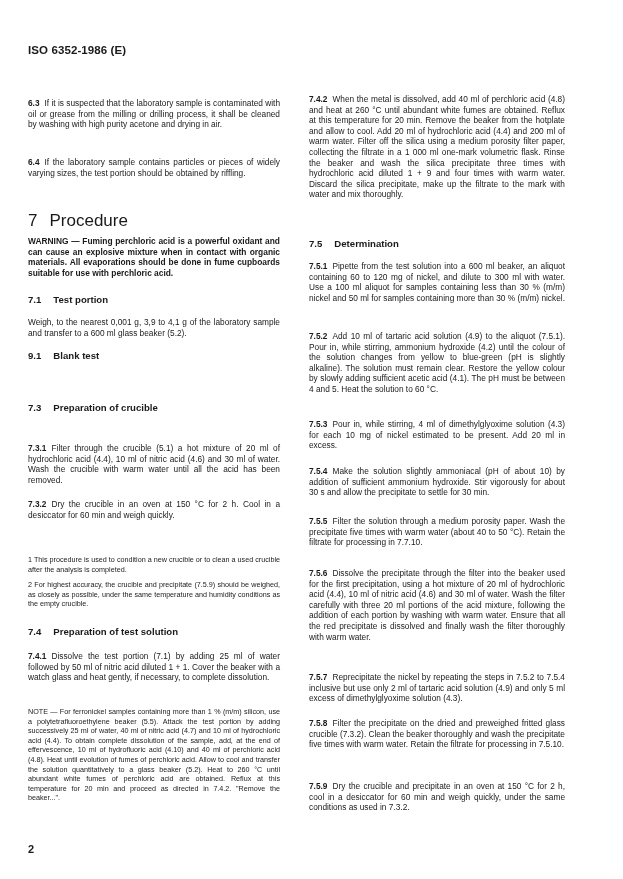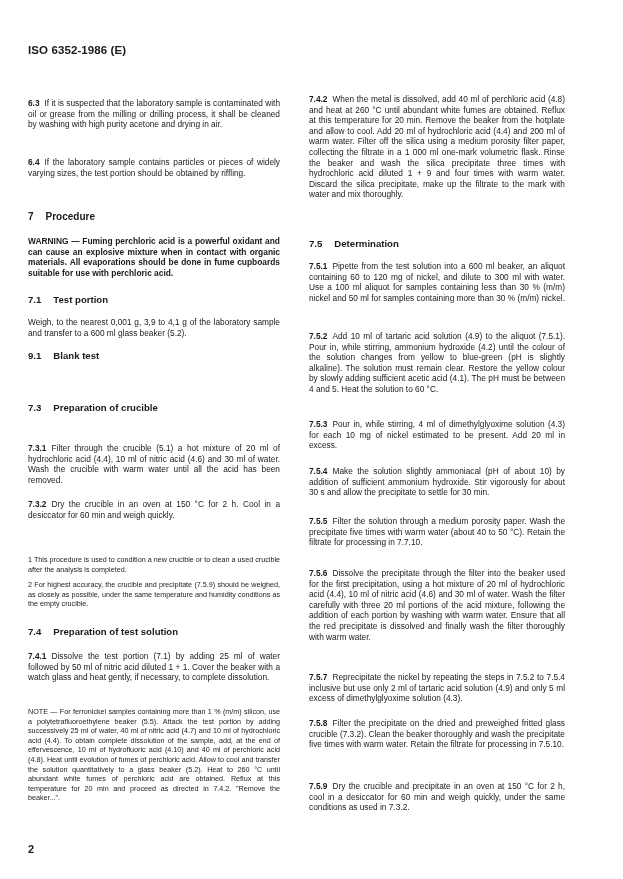--- a/index.html
+++ b/index.html
@@ -5,21 +5,21 @@
   html, body { margin:0; padding:0; background:#ffffff; }
   body { width:623px; height:879px; position:relative; overflow:hidden;
          font-family:"Liberation Sans", "DejaVu Sans", sans-serif; color:#1a1a1a; }
   .hdr { position:absolute; left:28px; top:44px; font-weight:bold; font-size:11.5px; letter-spacing:0.1px;text-align:right; }
   .col { position:absolute; width:252px; }
   .col-left { left:28px; }
   .col-right { left:309px; width:256px; }
   .para { font-size:8.3px; line-height:10.6px; text-align:justify; margin:0; position:absolute; width:100%; }
   .para .num { font-weight:bold; margin-right:5px; }
   .small { font-size:7.2px; line-height:9.6px; }
-  .h1 { position:absolute; font-weight:bold; font-size:10px;text-align:center; }
+  .h1 { position:absolute; font-weight:normal; font-size:17px;text-align:center; }
   .h1 .n { margin-right:12px; }
   .h2 { position:absolute; font-weight:bold; font-size:9.6px; }
   .h2 .n { margin-right:12px; }
   .warn { font-weight:bold; font-size:8.4px; line-height:10.6px; }
   .pgnum { position:absolute; left:28px; top:843px; font-weight:bold; font-size:11px; }
 </style>
 </head>
 <body>
 
 <div class="hdr">ISO 6352-1986 (E)</div>

